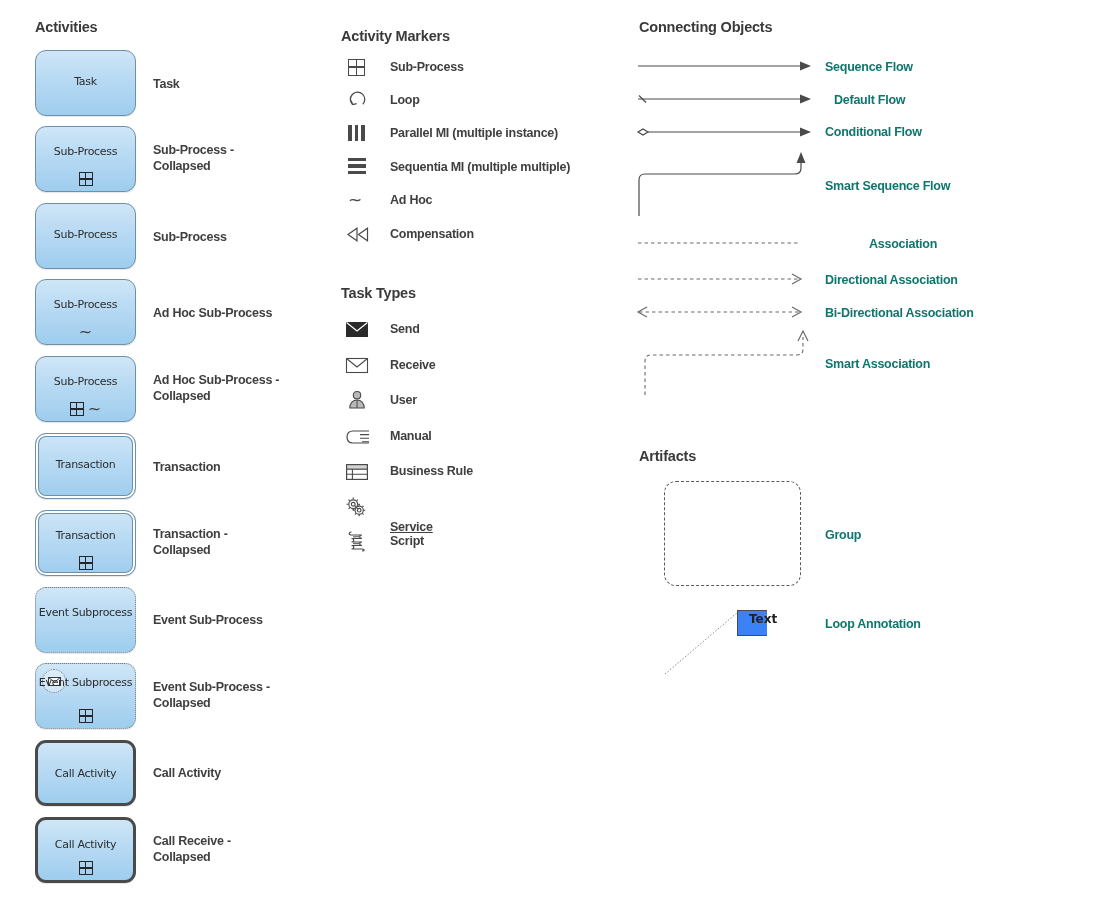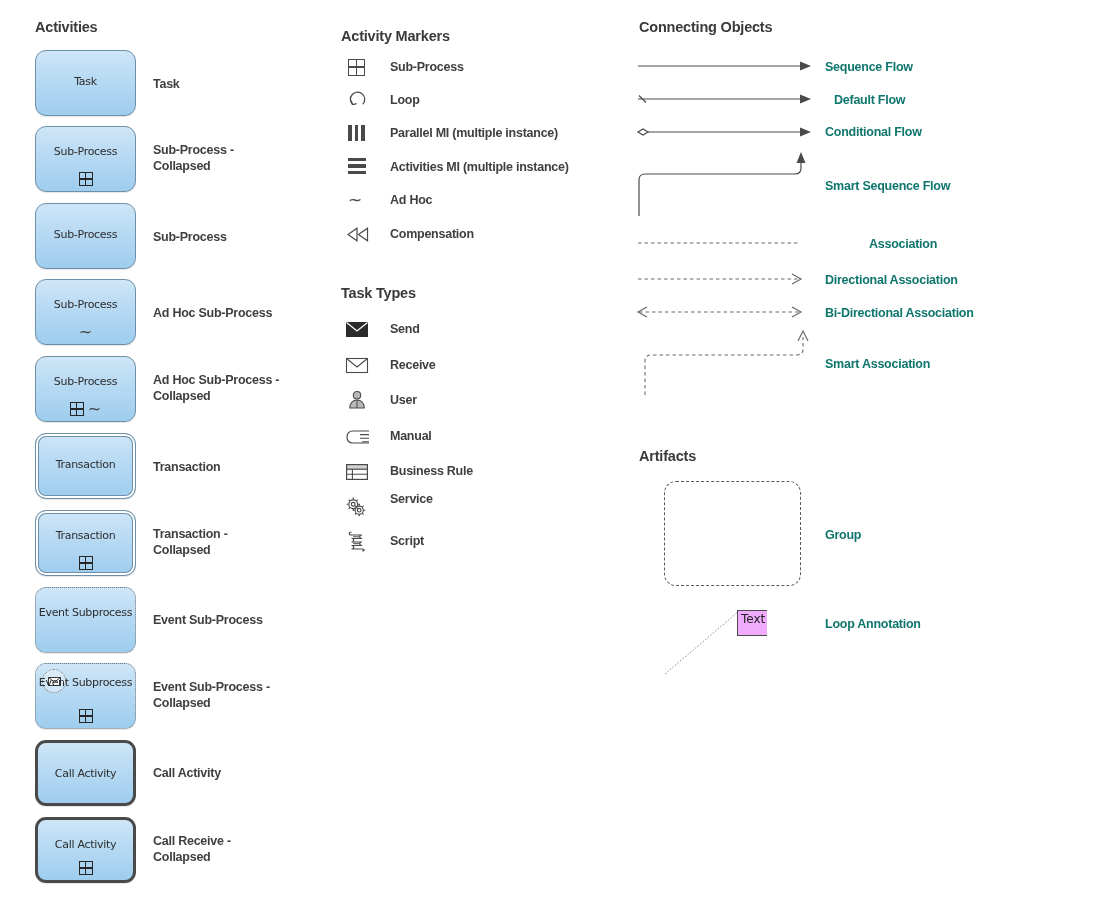--- a/index.html
+++ b/index.html
@@ -162,25 +162,26 @@
     box-sizing: border-box;
     border: 1.4px dashed #5a5a5a;
     border-radius: 12px;
     background: #ffffff;
   }
   .textann-box {
     position: absolute;
     box-sizing: border-box;
     border: 1px solid #4a4a4a;
     border-right: none;
-    background: #f0abfc;
+    background: #3b82f6;
     font-family: "DejaVu Sans", sans-serif;
     font-size: 12px;
     color: #222;
-    padding: 1px 2px 0 3px;
+    padding: 1px 2px 0 11px;
+    font-weight: bold;
   }
   svg { display: block; overflow: visible; }
 </style>
 </head>
 <body>
 
 <div class="abs section-title" style="left:35px; top:19px;">Activities</div>
 
 <div class="shape one-line" style="top:50px;">
   <div class="shape-text">Task</div>
@@ -293,21 +294,21 @@
 </div>
 <div class="abs marker-label" style="left:390px; top:126px;">Parallel MI (multiple instance)</div>
 
 <div class="icon-cell" style="left:348px; top:156px;">
   <span class="ico-sequential">
       <i></i>
       <i></i>
       <i></i>
     </span>
 </div>
-<div class="abs marker-label" style="left:390px; top:160px;">Activities MI (multiple instance)</div>
+<div class="abs marker-label" style="left:390px; top:160px;">Sequentia MI (multiple multiple)</div>
 
 <div class="icon-cell" style="left:348px; top:190px;">
   <span class="ico-tilde">~</span>
 </div>
 <div class="abs marker-label" style="left:390px; top:193px;">Ad Hoc</div>
 
 <div class="icon-cell" style="left:347px; top:224px;">
   <svg width="22" height="15" viewBox="0 0 22 15">
     <path d="M10 1.2 L10 13.8 L1 7.5 Z" fill="none" stroke="#4a4a4a" stroke-width="1.2"></path>
     <path d="M20.5 1.2 L20.5 13.8 L11.5 7.5 Z" fill="none" stroke="#4a4a4a" stroke-width="1.2"></path>
@@ -366,21 +367,21 @@
       <circle cx="8.2" cy="8.2" r="1.9"></circle>
       <path d="M8.2 1.6 L8.2 3.3 M8.2 13.1 L8.2 14.8 M1.6 8.2 L3.3 8.2 M13.1 8.2 L14.8 8.2
                M3.6 3.6 L4.8 4.8 M11.6 11.6 L12.8 12.8 M12.8 3.6 L11.6 4.8 M4.8 11.6 L3.6 12.8"></path>
       <circle cx="14.2" cy="14.2" r="4.1"></circle>
       <circle cx="14.2" cy="14.2" r="1.8"></circle>
       <path d="M14.2 8.1 L14.2 9.7 M14.2 18.7 L14.2 20.3 M8.1 14.2 L9.7 14.2 M18.7 14.2 L20.3 14.2
                M9.9 9.9 L11.0 11.0 M17.4 17.4 L18.5 18.5 M18.5 9.9 L17.4 11.0 M11.0 17.4 L9.9 18.5"></path>
     </g>
   </svg>
 </div>
-<div class="abs marker-label" style="left:390px; top:492px;">Service</div>
+<div class="abs marker-label" style="left:390px; top:520px;text-decoration:underline;">Service</div>
 
 <div class="icon-cell" style="left:347px; top:531px;">
   <svg width="19" height="21" viewBox="0 0 19 21">
     <path d="M4.5 1 C1.5 1 1.5 4 4.5 4 L15 4 C12 4 12 7.5 15 7.5 L4.5 7.5
              C7.5 7.5 7.5 11 4.5 11 L15 11 C12 11 12 14.5 15 14.5 L4.5 14.5
              C7.5 14.5 7.5 18 4.5 18 L15 18 C18 18 18 20 15 20" fill="none" stroke="#4a4a4a" stroke-width="1.15"></path>
     <path d="M6 5.8 L12.5 5.8 M6 12.7 L12.5 12.7" stroke="#4a4a4a" stroke-width="1"></path>
   </svg>
 </div>
 <div class="abs marker-label" style="left:390px; top:534px;">Script</div>

